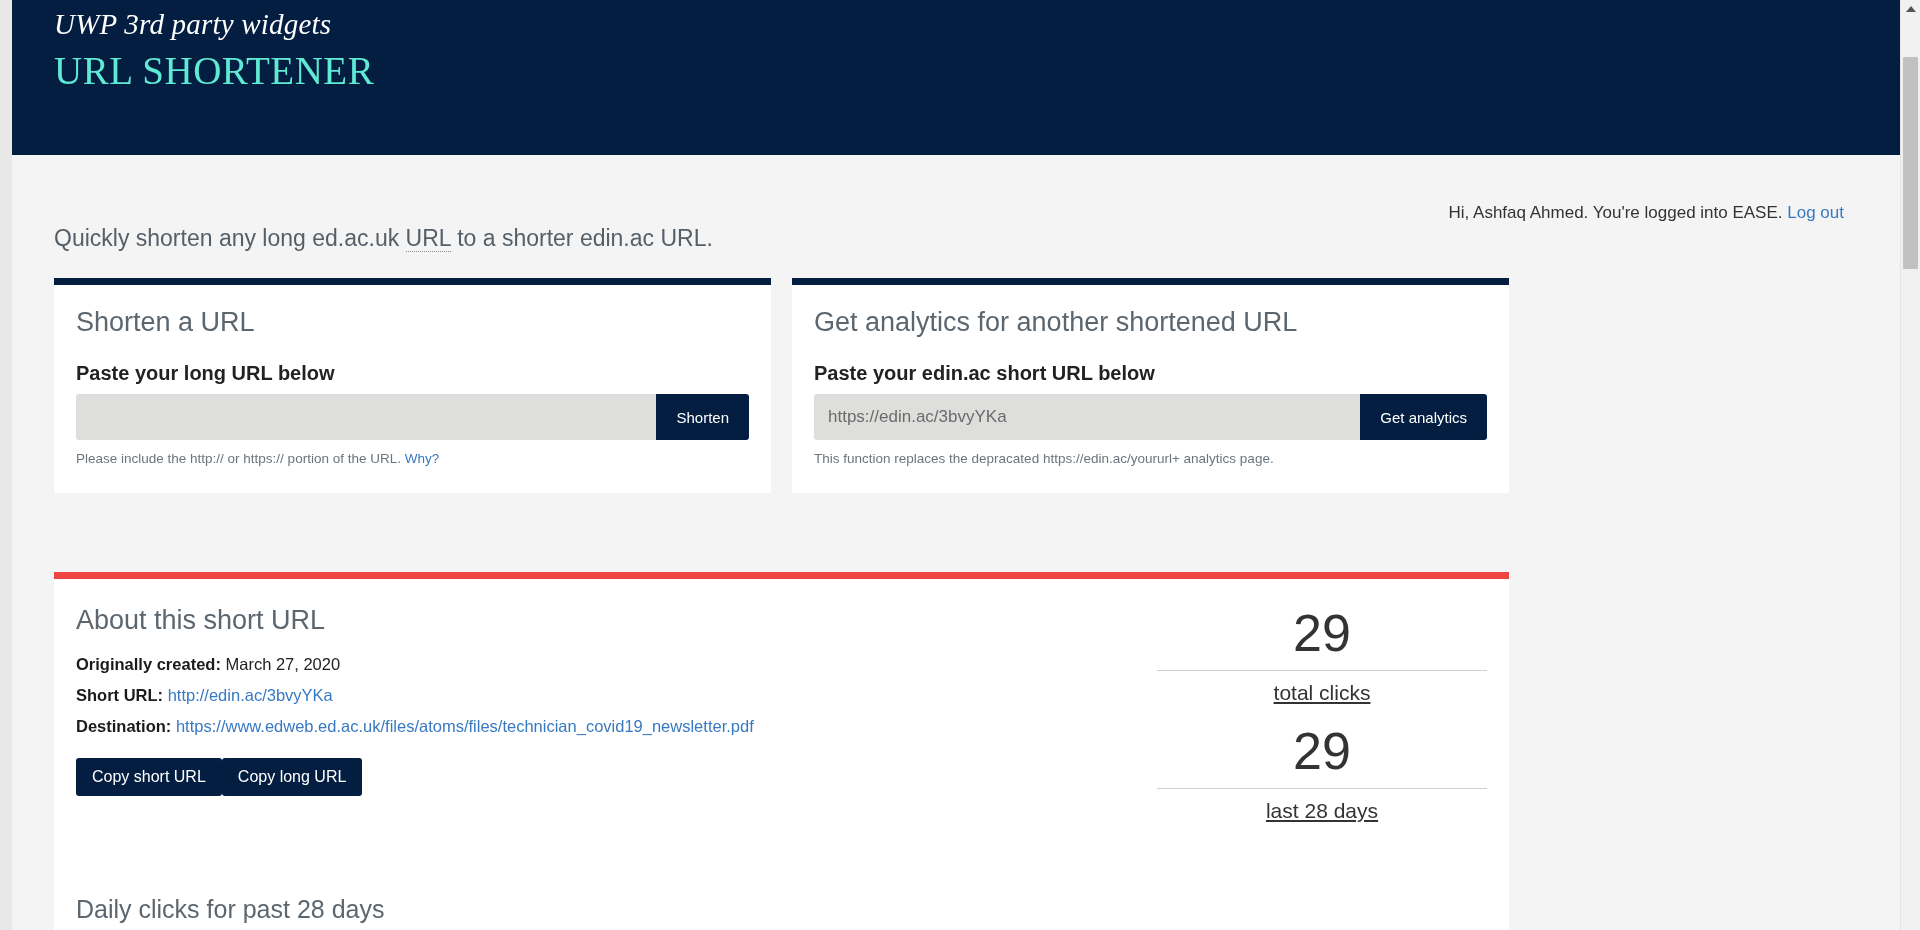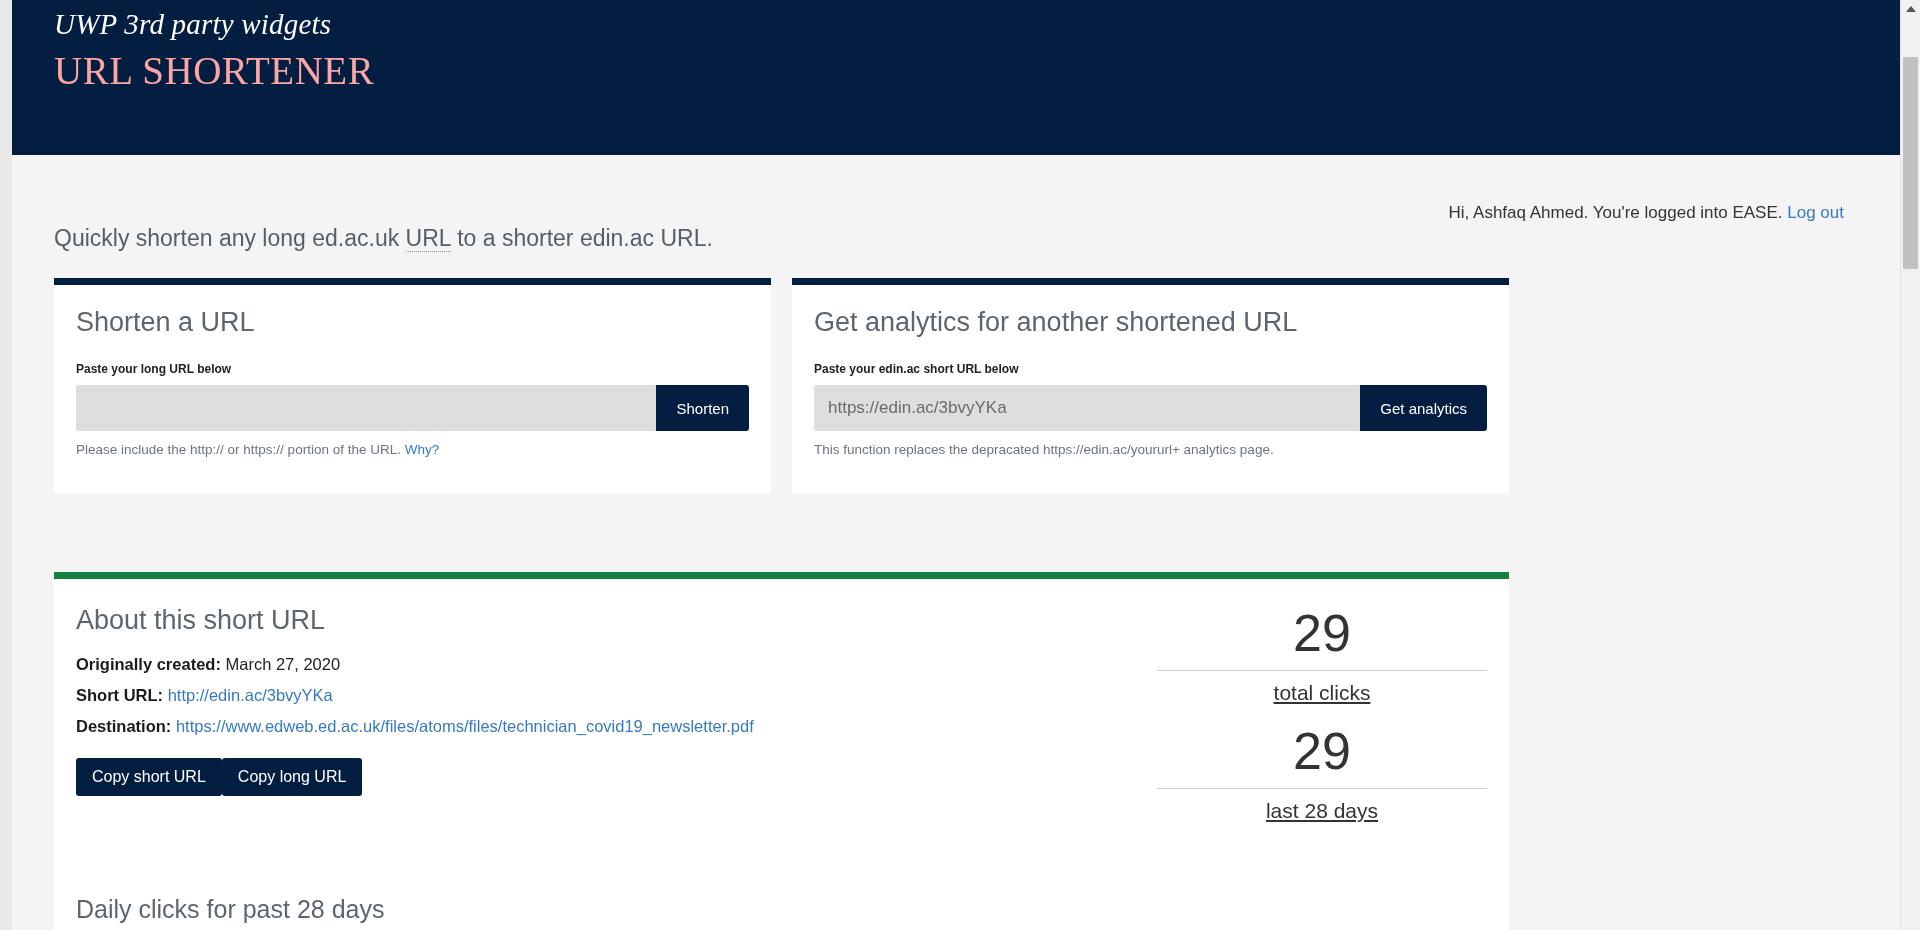--- a/index.html
+++ b/index.html
@@ -45,21 +45,21 @@
     font-size: 29px;
     color: #ffffff;
     letter-spacing: 0.2px;
     line-height: 1.25;
     margin: 0;
     padding: 0;
   }
   .brand-title {
     font-family: "Liberation Serif", serif;
     font-size: 39px;
-    color: #fca5a5;
+    color: #5eead4;
     letter-spacing: 0.5px;
     line-height: 1.3;
     margin: 4px 0 0 0;
     padding: 0;
     font-weight: 400;
   }
 
   
   .page-body {
     position: absolute;
@@ -111,21 +111,21 @@
   .card-body { padding: 22px 22px 0 22px; }
 
   .card-title {
     font-size: 27px;
     color: #5c666f;
     font-weight: 400;
     margin: 0 0 24px 0;
     white-space: nowrap;
   }
   .field-label {
-    font-size: 12px;
+    font-size: 20px;
     font-weight: bold;
     color: #222222;
     margin: 0 0 9px 0;
   }
   .input-row {
     display: flex;
     align-items: stretch;
     width: 100%;
     height: 46px;
   }
@@ -161,21 +161,21 @@
   }
   .help-text a { color: #3779c2; text-decoration: none; }
 
   
   .detail-panel {
     position: absolute;
     left: 42px; top: 417px;
     width: 1455px;
     min-height: 358px;
     background: #ffffff;
-    border-top: 7px solid #15803d;
+    border-top: 7px solid #ef4444;
   }
   .detail-inner {
     position: relative;
     padding: 26px 22px 0 22px;
     height: 351px;
   }
   .panel-title {
     font-size: 27px;
     color: #5c666f;
     font-weight: 400;

